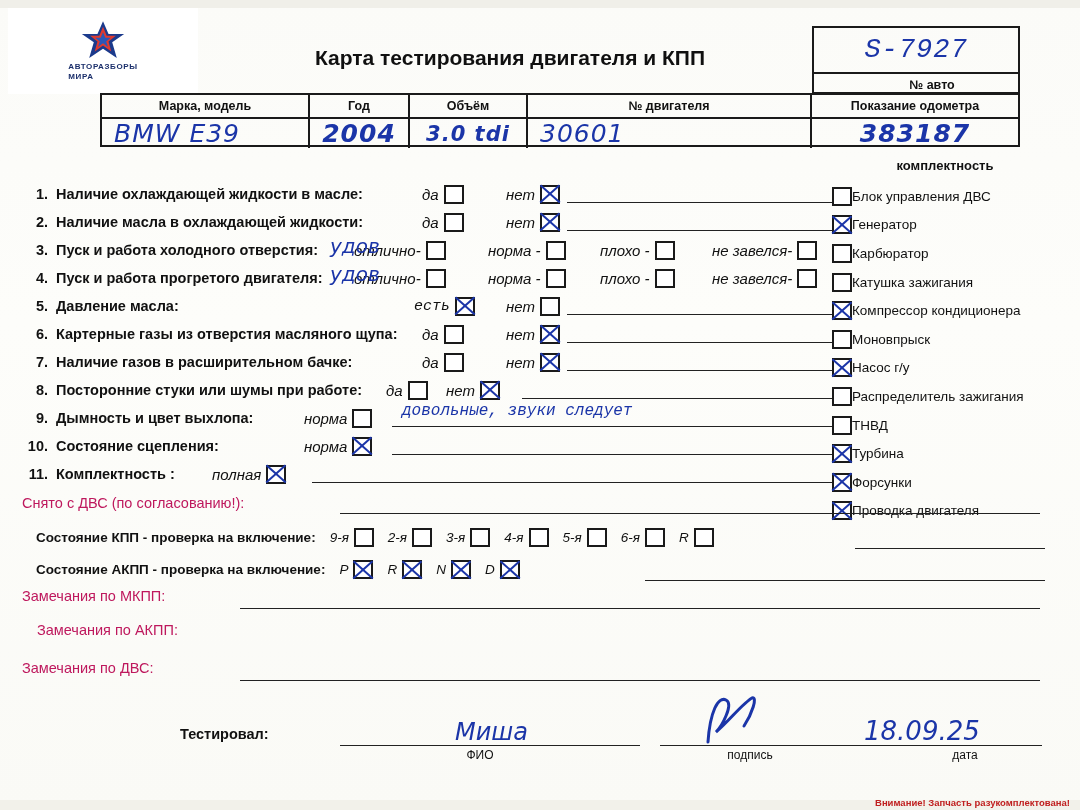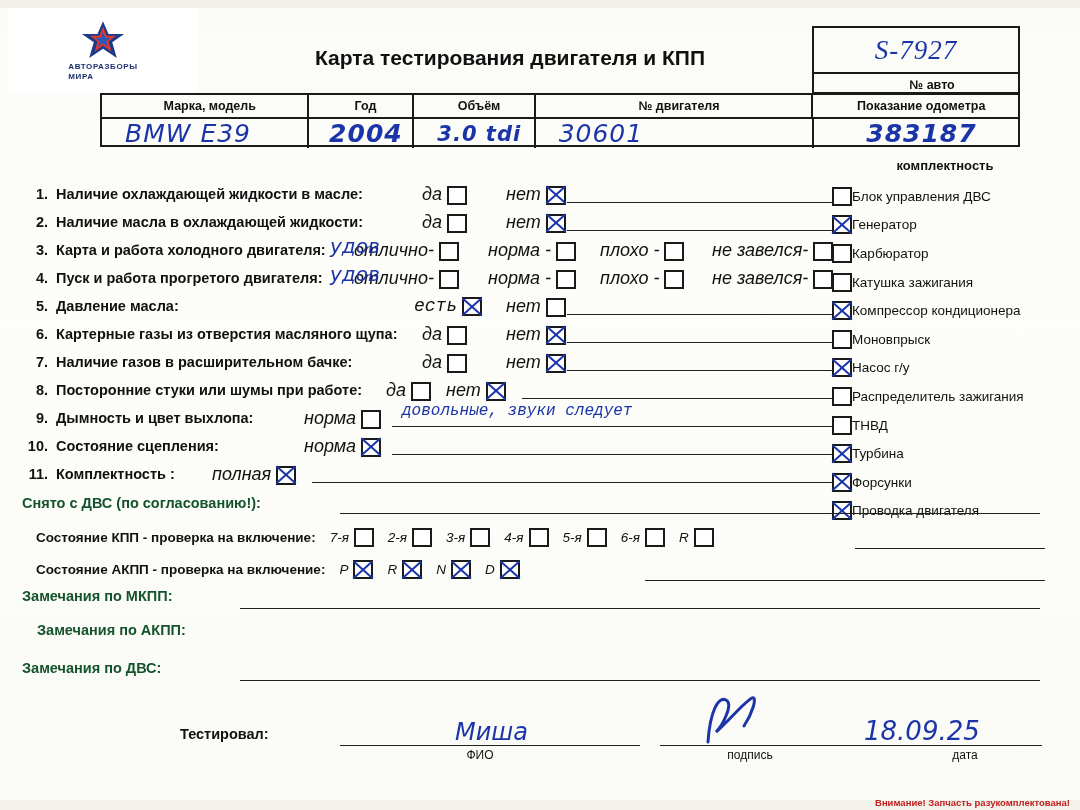--- a/index.html
+++ b/index.html
@@ -86,21 +86,21 @@
     height: 68px;
     border: 2px solid #1a1a1a;
     box-sizing: border-box;
   }
   .auto-value {
     height: 44px;
     display: flex;
     align-items: center;
     justify-content: center;
     border-bottom: 2px solid #1a1a1a;
-    font-family: Liberation Serif, serif;
+    font-family: Liberation Mono, monospace;
     font-size: 27px;
     color: #1b35a8;
     font-style: italic;
     letter-spacing: 1px;
   }
   .auto-label {
     height: 22px;
     display: flex;
     align-items: center;
     justify-content: center;
@@ -133,21 +133,20 @@
   }
   .hcell {
     border-right: 2px solid #1a1a1a;
     display: flex;
     align-items: center;
     justify-content: center;
     font-size: 12.5px;
     font-weight: bold;
     color: #111;
     box-sizing: border-box;
-    margin-left: 11px;
   }
   .hcell:last-child { border-right: none; }
   .c1 { width: 208px; }
   .c2 { width: 100px; }
   .c3 { width: 118px; }
   .c4 { width: 284px; }
   .c5 { width: 206px; }
 
   .hand {
     font-family: "DejaVu Sans", sans-serif;
@@ -184,24 +183,24 @@
     font-weight: bold;
     margin-right: 8px;
     flex: 0 0 26px;
   }
   .row .text {
     font-weight: bold;
     white-space: nowrap;
   }
   .opt {
     display: inline-flex;
-    align-items: flex-end;
+    align-items: center;
     gap: 5px;
     font-style: italic;
-    font-size: 18px;
+    font-size: 15px;
     color: #111;
     white-space: nowrap;
   }
   .box {
     display: inline-block;
     width: 20px;
     height: 19px;
     border: 2px solid #1a1a1a;
     box-sizing: border-box;
     position: relative;
@@ -270,22 +269,22 @@
     align-items: center;
     gap: 5px;
     font-style: italic;
     margin-left: 14px;
   }
 
   
   .remark {
     position: absolute;
     font-size: 14.5px;
-    font-weight: bold;
-    color: #14532d;
+    font-weight: normal;
+    color: #be185d;
   }
   .akpp-opt {
     display: inline-flex;
     align-items: center;
     gap: 6px;
     font-style: italic;
     font-weight: normal;
     font-size: 13.5px;
   }
 
@@ -441,21 +440,21 @@
       </span>
       <span class="opt" style="position:absolute;left:484px;">
         <span>нет</span>
         <span class="box checked" id="c1o1"></span>
       </span>
       <span class="uline" style="left:545px;top:22px;width:265px;"></span>
     </div>
 
     <div class="row">
       <span class="num">3.</span>
-      <span class="text">Карта и работа холодного двигателя:</span>
+      <span class="text">Пуск и работа холодного отверстия:</span>
       <span class="opt" style="position:absolute;left:332px;">
         <span>отлично-</span>
         <span class="box" id="c2o0"></span>
       </span>
       <span class="opt" style="position:absolute;left:466px;">
         <span>норма -</span>
         <span class="box" id="c2o1"></span>
       </span>
       <span class="opt" style="position:absolute;left:578px;">
         <span>плохо -</span>
@@ -577,21 +576,21 @@
       <span class="uline" style="left:290px;top:22px;width:520px;"></span>
     </div>
   </div>
 
   <div class="remark" style="left:22px;top:495px;">Снято с ДВС (по согласованию!):</div>
   <div class="uline" style="left:340px;top:513px;width:700px;"></div>
 
   <div class="gearline" style="left:36px;top:528px;">
     <span class="lbl">Состояние КПП - проверка на включение:</span>
     <span class="gear">
-      <span>7-я</span>
+      <span>9-я</span>
       <span class="box" id="mg0"></span>
     </span>
     <span class="gear">
       <span>2-я</span>
       <span class="box" id="mg1"></span>
     </span>
     <span class="gear">
       <span>3-я</span>
       <span class="box" id="mg2"></span>
     </span>

